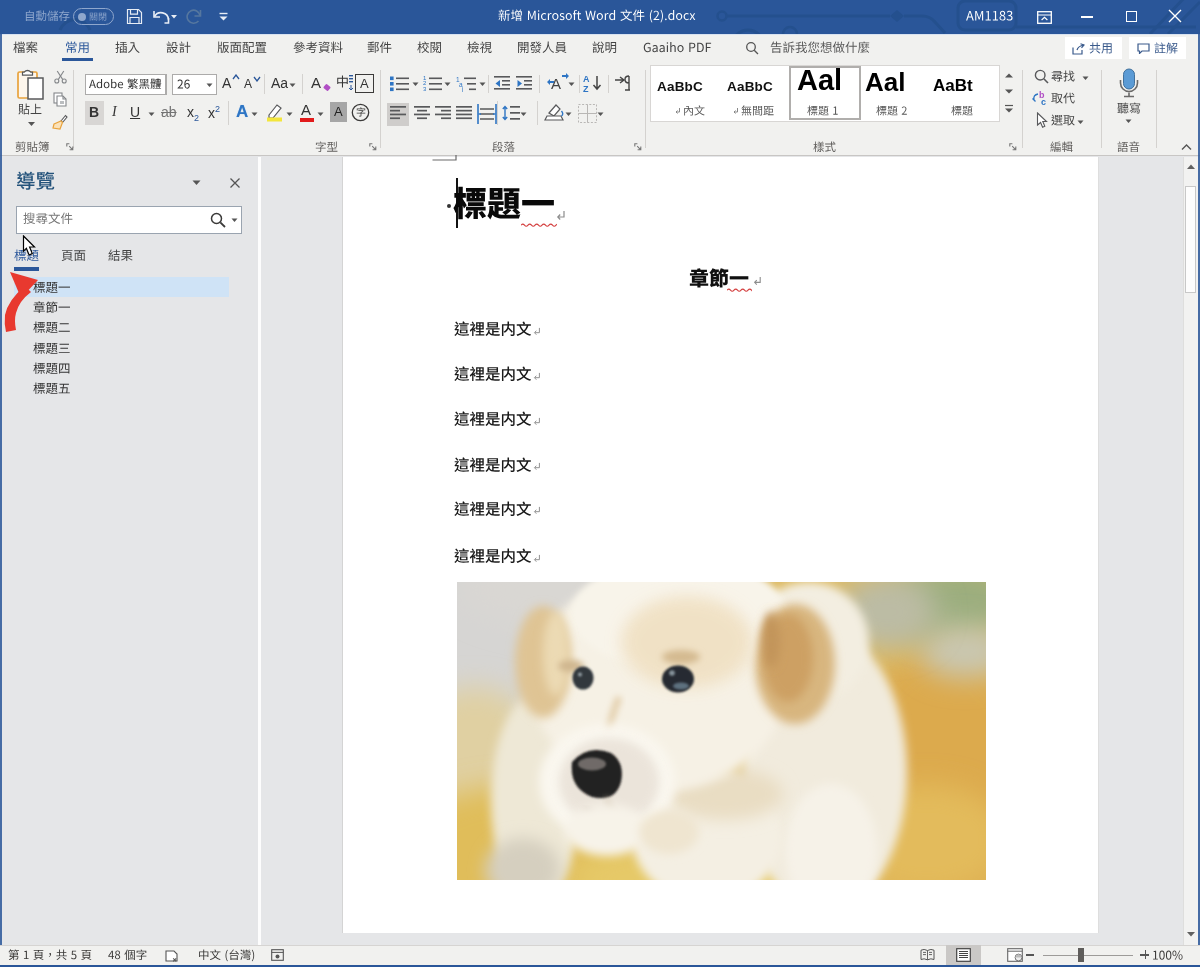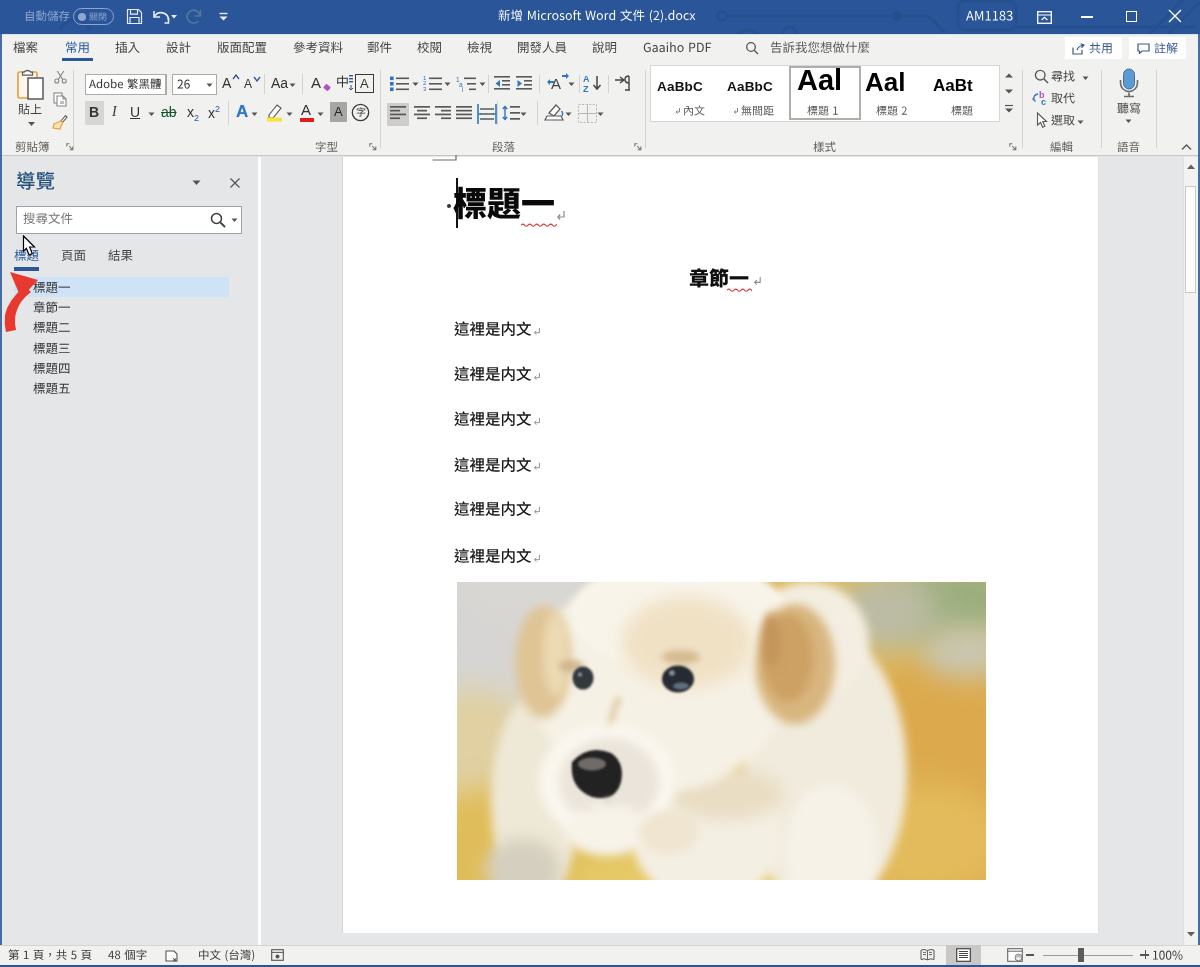--- a/index.html
+++ b/index.html
@@ -391,21 +391,21 @@
   </svg>
 <div class="ab" style="left:355px;top:74px;width:19px;height:19px;border:1.6px solid #3b3a39"></div>
 <div class="ttx" style="left:360px;top:76px;font-size:13px;color:#333">A</div>
 <div class="ab" style="left:85px;top:101px;width:19px;height:24px;background:#d8d6d4"></div>
 <div class="ttx" style="left:89px;top:104px;font-size:14px;font-weight:bold;color:#333">B</div>
 <div class="ttx" style="left:112px;top:104px;font-size:14px;font-style:italic;font-family:'Liberation Serif',serif;color:#333">I</div>
 <div class="ttx" style="left:130px;top:104px;font-size:14px;text-decoration:underline;color:#333">U</div>
 <svg class="ab" style="left:148px;top:112px" width="8" height="5">
     <path d="M0.5 0.5 l3 3.5 3-3.5z" fill="#555"></path>
   </svg>
-<div class="ttx" style="left:161px;top:104px;font-size:14px;text-decoration:line-through;color:#14532d">ab</div>
+<div class="ttx" style="left:161px;top:104px;font-size:14px;text-decoration:line-through;color:#737373">ab</div>
 <div class="ttx" style="left:187px;top:104px;font-size:14px;color:#333">x<span style="font-size:9px;color:#2b579a;vertical-align:-4px">2</span></div>
 <div class="ttx" style="left:208px;top:104px;font-size:14px;color:#333">x<span style="font-size:9px;color:#2b579a;vertical-align:6px">2</span></div>
 <div class="ab" style="left:228px;top:101px;width:1px;height:24px;background:#d4d2cf"></div>
 <div class="ttx" style="left:236px;top:102px;font-size:17px;font-weight:bold;color:#2e75c4;text-shadow:0 0 1px #9cc3e8">A</div>
 <svg class="ab" style="left:251px;top:112px" width="8" height="5">
     <path d="M0.5 0.5 l3 3.5 3-3.5z" fill="#555"></path>
   </svg>
 <svg class="ab" style="left:265px;top:102px" width="20" height="20" viewBox="0 0 20 20">
 <path d="M4 13 L12 3 l4 3 -8 10 h-4z" stroke="#58595b" stroke-width="1.2" fill="#fff"></path>
 <rect x="2" y="15.5" width="15" height="4" fill="#f3e63b"></rect>

